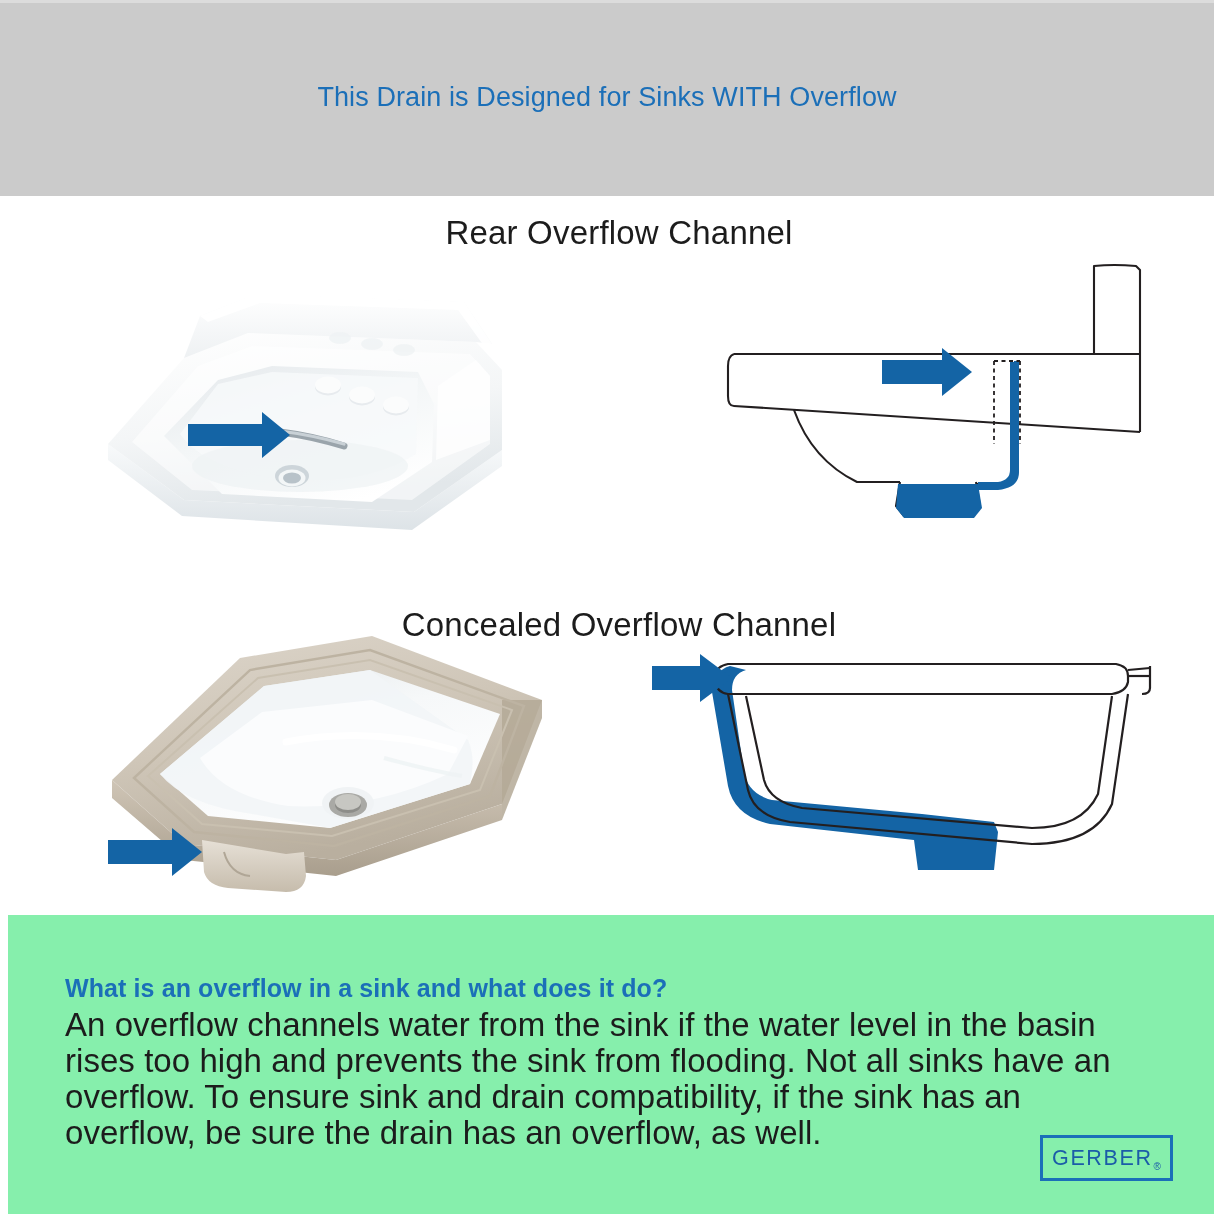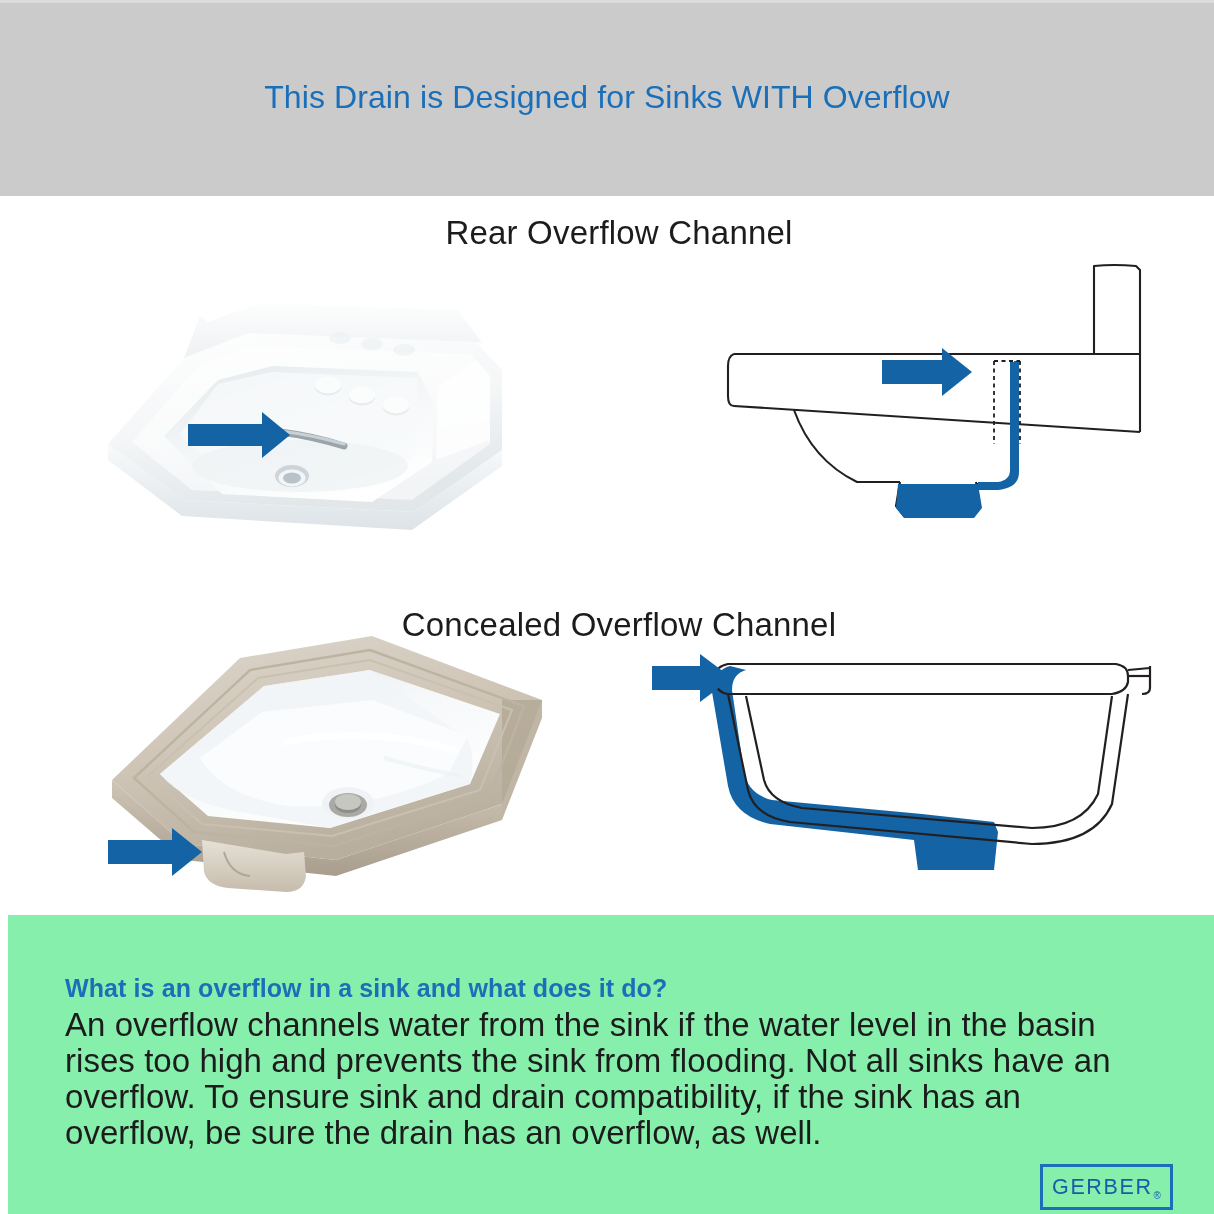--- a/index.html
+++ b/index.html
@@ -18,21 +18,21 @@
 
   
   #header-band {
     position: absolute; left: 0; top: 0;
     width: 1214px; height: 196px;
     background: #cbcbcb;
     border-top: 3px solid #dcdcdc;
     display: flex; align-items: center; justify-content: center;
   }
   #header-title {
-    font-size: 32px;
+    font-size: 27px;
     font-weight: 400;
     color: #1b6fb8;
     letter-spacing: 0.1px;
     white-space: nowrap;
     text-align: center;
     padding-bottom: 4px;
   }
 
   
   #main-area {
@@ -89,21 +89,21 @@
     width: 1075px;
     font-size: 33px;
     font-weight: 400;
     line-height: 36px;
     color: #1c1c1c;
     letter-spacing: 0.05px;
   }
 
   
   #brand-logo {
-    position: absolute; left: 1040px; top: 1164px;
+    position: absolute; left: 1040px; top: 1135px;
     width: 133px; height: 46px;
     border: 3px solid #1b6fb8;
     display: flex; align-items: center; justify-content: center;
     background: transparent;
   }
   #brand-logo-text {
     font-size: 21.5px;
     font-weight: 400;
     color: #1b5ca8;
     letter-spacing: 1.6px;

